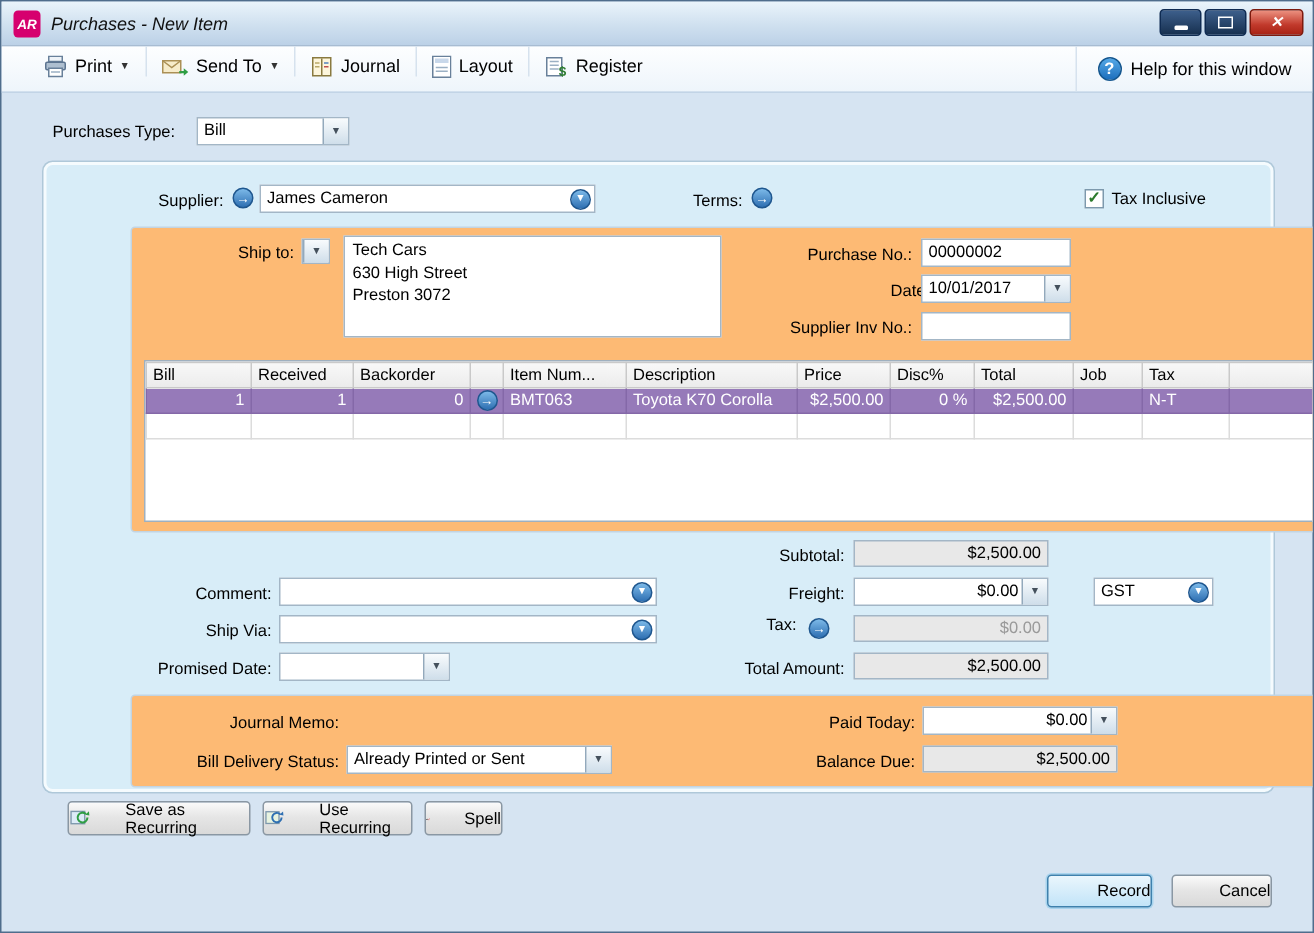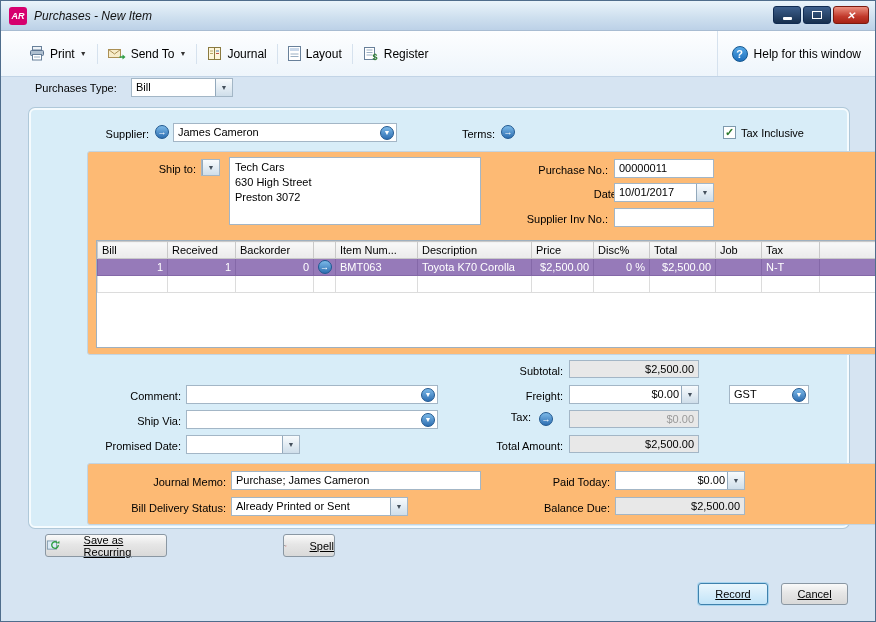--- a/index.html
+++ b/index.html
@@ -18,23 +18,23 @@
   .win-controls { position:absolute; right:6px; top:5px; display:flex; gap:2px; }
   .tb-btn { width:28px; height:18px; border:1px solid #0f2b52; border-radius:3px;
             background:linear-gradient(#3d5f8c,#17304f); display:flex; align-items:center;
             justify-content:center; cursor:pointer; }
   .tb-btn.close { width:36px; background:linear-gradient(#ec9180,#c1392b 60%,#a82315);
                   border-color:#7c1a0e; color:#fff; font-size:10px; font-weight:bold; }
   .glyph-min { width:9px; height:3px; background:#fff; border-radius:1px; margin-top:7px; }
   .glyph-max { width:10px; height:8px; border:1px solid #fff; }
 
   
-  .toolbar { position:absolute; left:0; top:30px; width:100%; height:46px;
+  .toolbar { position:absolute; left:0; top:30px; width:100%; height:31px;
              background:linear-gradient(#fdfeff,#eef5fb); border-bottom:1px solid #c2d4e6;
-             display:flex; align-items:center; padding-left:18px; }
+             display:flex; align-items:flex-start; padding-left:18px; }
   .tbtn { display:flex; align-items:center; gap:5px; padding:0 10px; height:26px;
           font-size:12px; cursor:pointer; border-radius:3px; }
   .tsep { width:1px; height:20px; background:#d6e2ee; }
   .caret { font-size:7px; color:#333; }
   .help-area { position:absolute; right:0; top:0; height:100%; display:flex; align-items:center;
                gap:6px; font-size:12px; padding:0 14px 0 14px; border-left:1px solid #d6e2ee; cursor:pointer; }
   .help-ic { width:16px; height:16px; border-radius:50%; background:linear-gradient(#55a8e6,#1d6fbd);
              border:1px solid #15578f; color:#fff; font-weight:bold; font-size:11px;
              display:flex; align-items:center; justify-content:center; }
 
@@ -82,23 +82,23 @@
   table.items th { background:linear-gradient(#f8f8f8,#ebebeb); border:1px solid #c9c9c9;
                    font-weight:normal; text-align:left; padding:2px 4px; height:14px;
                    font-size:11px; white-space:nowrap; overflow:hidden; }
   table.items td { border:1px solid #dcdcdc; padding:1px 4px; height:17px; font-size:11px;
                    white-space:nowrap; overflow:hidden; }
   table.items td.num { text-align:right; }
   table.items td.ac { padding:0; text-align:center; }
   tr.sel td { background:#967ab9; color:#fff; border-color:#8468a8; }
 
   
-  .btn { position:absolute; display:flex; align-items:center; justify-content:center; gap:23px;
+  .btn { position:absolute; display:flex; align-items:center; justify-content:flex-end; gap:23px;
          background:linear-gradient(#fafafa,#e6e6e6 45%,#d9d9d9); border:1px solid #8a97a3;
-         border-radius:3px; font-size:11px; cursor:pointer;text-decoration:underline; }
+         border-radius:3px; font-size:11px; cursor:pointer; }
   .btn.default { background:linear-gradient(#eaf6fd,#c2e4f8); border-color:#3f81ad;
                  box-shadow:0 0 0 1px #a8d4ee; }
 </style>
 </head>
 <body>
 
 <div class="window">
 
   <div class="titlebar">
     <div class="app-icon">AR</div>
@@ -206,21 +206,21 @@
         <span class="dd-sq" style="width:17px;">
             <span class="g">▼</span>
           </span>
       </div>
       <div class="ship-address">Tech Cars
 630 High Street
 Preston 3072</div>
 
       <div class="lbl" style="left:418px; top:9px; width:102px;">Purchase No.:</div>
       <div class="fld" style="left:526px; top:7px; width:100px;">
-        <span class="t">00000011</span>
+        <span class="t">00000002</span>
       </div>
 
       <div class="lbl" style="left:430px; top:33px; width:102px;">Date:</div>
       <div class="fld has-dd" style="left:526px; top:31px; width:100px;">
         <span class="t">10/01/2017</span>
         <span class="dd-sq">
             <span class="g">▼</span>
           </span>
       </div>
 
@@ -341,23 +341,20 @@
           <span class="g">▼</span>
         </span>
     </div>
     <div class="lbl" style="left:432px; top:327px; width:100px;">Total Amount:</div>
     <div class="fld gray tr" style="left:538px; top:325px; width:130px; height:18px;">
       <span class="t">$2,500.00</span>
     </div>
 
     <div class="white-panel" style="left:12px; top:353px; width:794px; height:62px;">
       <div class="lbl" style="left:36px; top:9px; width:102px;">Journal Memo:</div>
-      <div class="fld" style="left:143px; top:7px; width:250px;">
-        <span class="t">Purchase; James Cameron</span>
-      </div>
       <div class="lbl" style="left:26px; top:35px; width:112px;">Bill Delivery Status:</div>
       <div class="fld has-dd" style="left:143px; top:33px; width:177px;">
         <span class="t">Already Printed or Sent</span>
         <span class="dd-sq">
             <span class="g">▼</span>
           </span>
       </div>
       <div class="lbl" style="left:420px; top:9px; width:102px;">Paid Today:</div>
       <div class="fld tr has-dd" style="left:527px; top:7px; width:130px;">
         <span class="t">$0.00</span>
@@ -373,20 +370,28 @@
   </div>
 
   <div class="btn" style="left:44px; top:533px; width:122px; height:23px;">
     <svg width="16" height="15" viewBox="0 0 16 15">
       <rect x="1.5" y="2.5" width="10" height="9" fill="#dcebf7" stroke="#7d98ad"></rect>
       <path d="M13.5 7 a3.6 3.6 0 1 1 -1.1 -2.6" fill="none" stroke="#2f9e44" stroke-width="1.5"></path>
       <path d="M14.6 2.4 l0.3 3 -3 -0.5 z" fill="#2f9e44"></path>
     </svg>
     <span>Save as Recurring</span>
   </div>
+  <div class="btn" style="left:174px; top:533px; width:100px; height:23px;">
+    <svg width="16" height="15" viewBox="0 0 16 15">
+      <rect x="1.5" y="2.5" width="10" height="9" fill="#e8f3e0" stroke="#7d98ad"></rect>
+      <path d="M13.5 7 a3.6 3.6 0 1 1 -1.1 -2.6" fill="none" stroke="#2e6fb2" stroke-width="1.5"></path>
+      <path d="M14.6 2.4 l0.3 3 -3 -0.5 z" fill="#2e6fb2"></path>
+    </svg>
+    <span>Use Recurring</span>
+  </div>
   <div class="btn" style="left:282px; top:533px; width:52px; height:23px;">
     <svg width="17" height="14" viewBox="0 0 17 14">
       <text x="0" y="10" font-size="9" fill="#333">ab</text>
       <path d="M9 8.5 l2.5 3.5 4.5 -8" stroke="#d22" stroke-width="1.8" fill="none"></path>
     </svg>
     <span>Spell</span>
   </div>
 
   <div class="btn default" style="left:697px; top:582px; width:70px; height:22px;">
     <span>Record</span>

